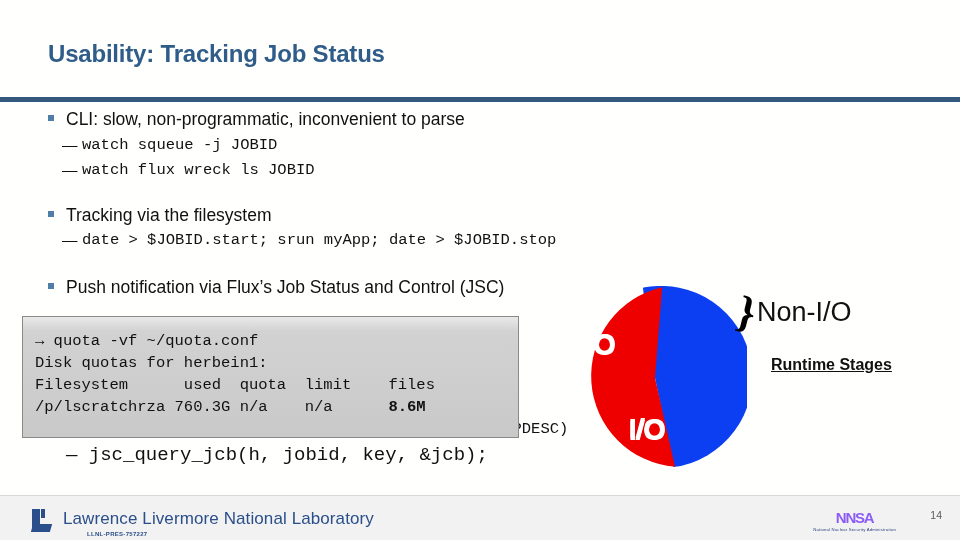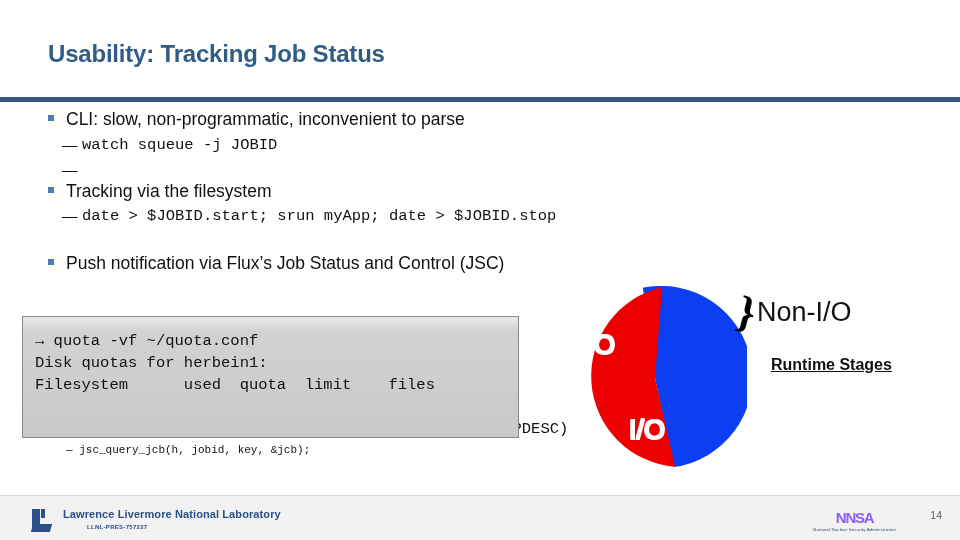--- a/index.html
+++ b/index.html
@@ -45,21 +45,21 @@
   .gap-b{height:24px;}
 
   
   .ghost{
     position:absolute;font-size:17.5px;color:#111;white-space:nowrap;
     font-family:"Liberation Sans",sans-serif;
   }
   #ghost1{left:66px;top:368px;}
   #ghost2{left:66px;top:393px;font-family:"Liberation Mono",monospace;font-size:15.5px;}
   #ghost3{left:66px;top:420px;font-family:"Liberation Mono",monospace;font-size:15.5px;}
-  #ghost4{left:66px;top:444px;font-family:"Liberation Mono",monospace;font-size:11px;text-align:center;}
+  #ghost4{left:66px;top:444px;font-family:"Liberation Mono",monospace;font-size:19px;text-align:center;}
 
   
   #terminal{
     position:absolute;left:22px;top:316px;width:497px;height:122px;
     background:linear-gradient(#e9e9e9,#d2d2d2 12%,#c9c9c9);
     border:1px solid #8a8a8a;
     box-sizing:border-box;
     padding:13px 0 0 12px;
     font-family:"Liberation Mono",monospace;
     font-size:15.5px;color:#111;line-height:1.42;
@@ -122,21 +122,21 @@
   #llnl-mark .v1{
     position:absolute;left:2px;top:1px;width:8px;height:20px;background:#2a4f8a;
   }
   #llnl-mark .v2{
     position:absolute;left:2px;top:16px;width:19px;height:8px;background:#2a4f8a;
     transform:skewX(-16deg);
   }
   #llnl-mark .v3{
     position:absolute;left:11px;top:1px;width:4px;height:9px;background:#2a4f8a;
   }
-  #llnl-txt{font-size:11px;font-weight:bold;color:#2a4f8a;letter-spacing:.1px;line-height:1.25;}
+  #llnl-txt{font-size:17px;font-weight:normal;color:#2a4f8a;letter-spacing:.1px;line-height:1.25;}
   #llnl-rel{font-size:6px;font-weight:bold;color:#2a4f8a;letter-spacing:.3px;margin-left:24px;margin-top:2px;}
 
   #nnsa{position:absolute;right:64px;bottom:8px;text-align:center;}
   #nnsa-word{
     font-size:15px;font-weight:bold;color:#8b5cf6;letter-spacing:-1.2px;
     font-family:"Liberation Sans",sans-serif;
   }
   #nnsa-sub{font-size:4.2px;color:#2a3f7a;letter-spacing:.2px;margin-top:1px;}
   #pagenum{position:absolute;right:18px;bottom:19px;font-size:10.5px;color:#5b5b5b;}
 </style>
@@ -153,20 +153,21 @@
     <div class="b1">
       <span class="sq"></span>
       <span>CLI: slow, non-programmatic, inconvenient to parse</span>
     </div>
     <div class="b2">
       <span class="dash">—</span>
       <span>watch squeue -j JOBID</span>
     </div>
     <div class="b2">
       <span class="dash">—</span>
+      <span>watch flux wreck ls JOBID</span>
     </div>
 
     <div class="gap-a"></div>
 
     <div class="b1">
       <span class="sq"></span>
       <span>Tracking via the filesystem</span>
     </div>
     <div class="b2">
       <span class="dash">—</span>
@@ -184,20 +185,21 @@
 
   <div class="ghost" id="ghost1">— Callback on job state change (JSC_JOB_STATE_PAIR)</div>
   <div class="ghost" id="ghost2">— jsc_notify_status(h, cb, arg);</div>
   <div class="ghost" id="ghost3">— Query job attributes (JSC_RDESC, JSC_RDL, JSC_PDESC)</div>
   <div class="ghost" id="ghost4">— jsc_query_jcb(h, jobid, key, &amp;jcb);</div>
 
   <div id="terminal">
     <div class="trow">→ quota -vf ~/quota.conf</div>
     <div class="trow">Disk quotas for herbein1:</div>
     <div class="trow">Filesystem      used  quota  limit    files</div>
+    <div class="trow"><span>/p/lscratchrza 760.3G n/a    n/a      </span><span class="bold">8.6M</span></div>
   </div>
 
   <div id="pie-wrap">
     <svg id="pie-svg" width="184" height="184" viewBox="0 0 184 184">
       <g id="pie-slices">
           <path d="M 92 92 L 97.56 1.17 A 91 91 0 0 1 91.14 1.00 Z" fill="#f5b505"></path>
           <path d="M 92 92 L 89.55 1.03 A 91 91 0 0 1 81.45 1.61 Z" fill="#1a8a1a"></path>
           <path d="M 92 92 L 79.87 1.81 A 91 91 0 1 1 110.45 181.11 Z" fill="#0c3ff2"></path>
           <path d="M 92 92 L 112.01 180.77 A 91 91 0 0 1 99.14 1.28 Z" fill="#ef0000"></path>
         </g>

